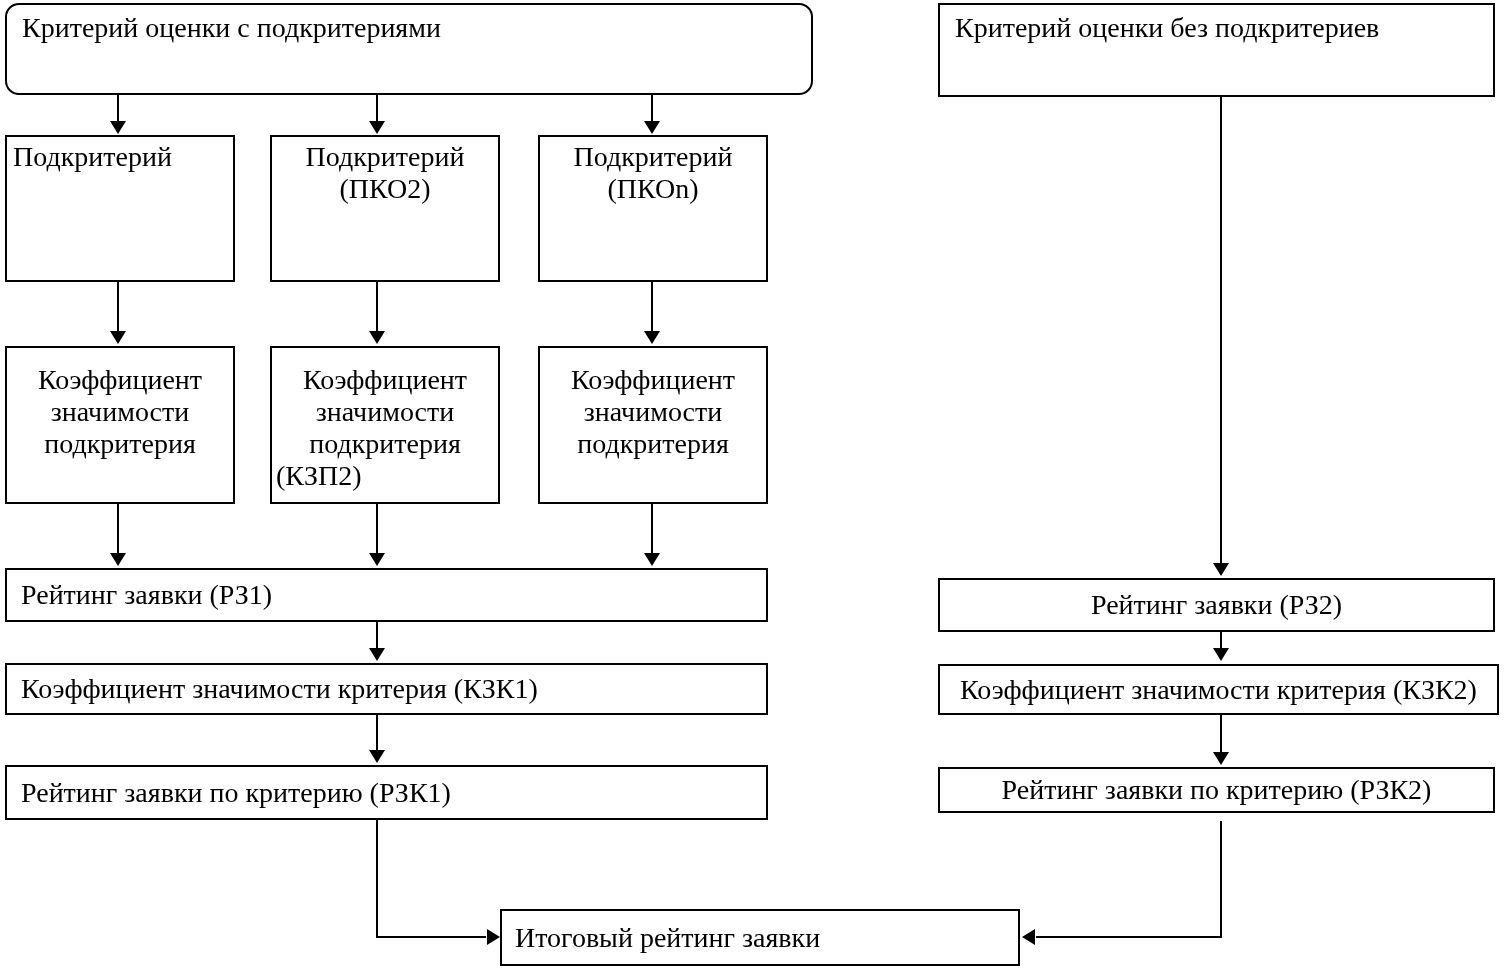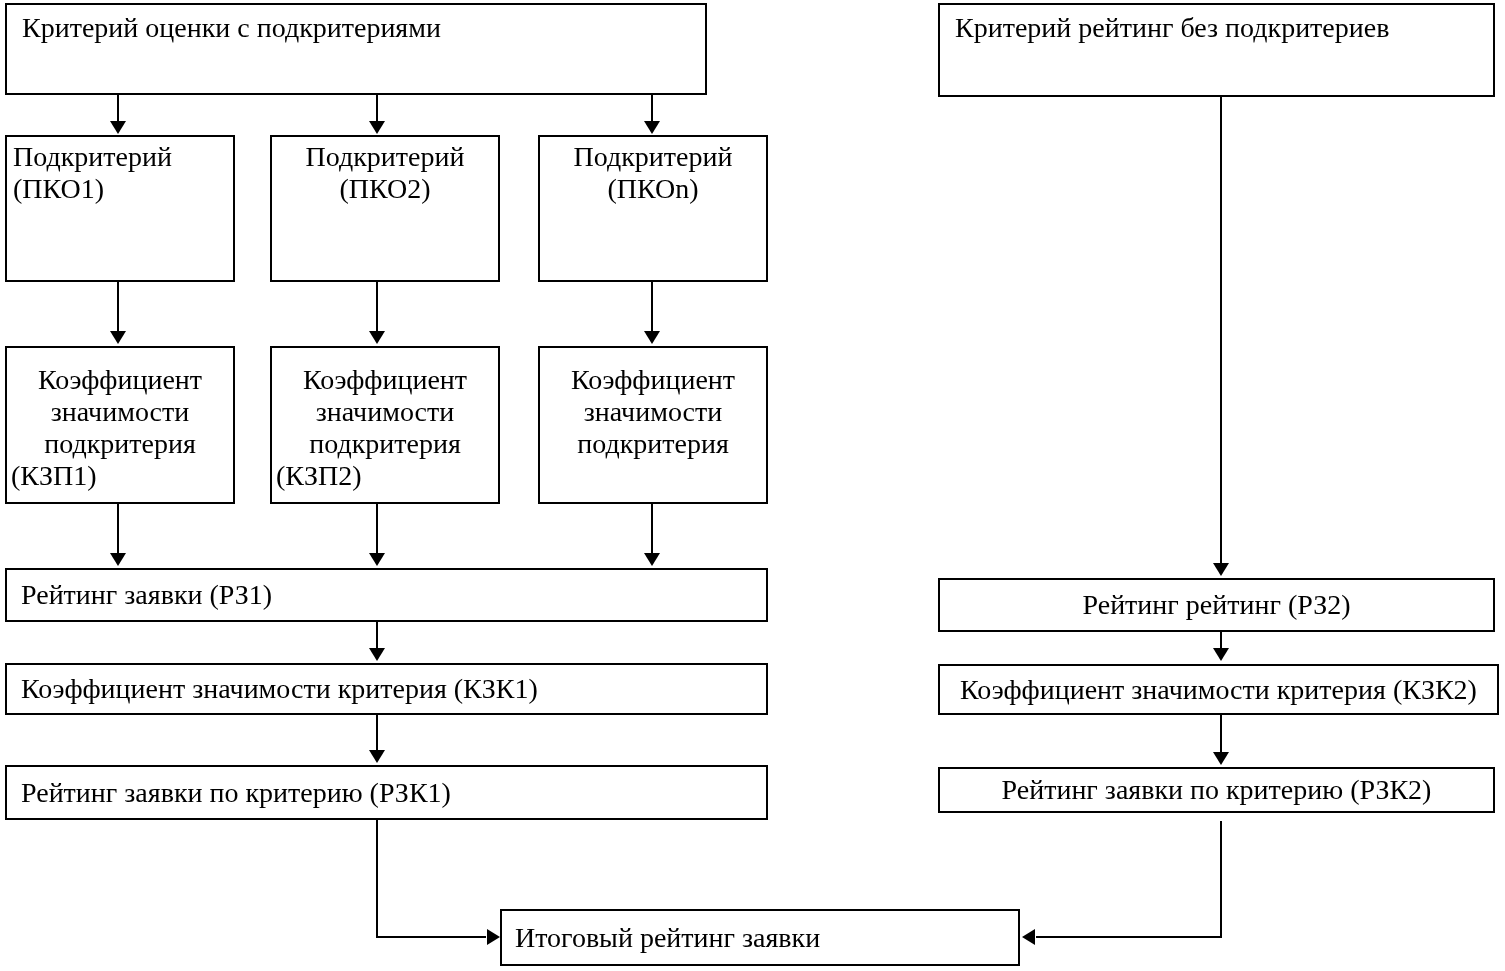--- a/index.html
+++ b/index.html
@@ -82,50 +82,48 @@
     border-top: 8px solid transparent;
     border-bottom: 8px solid transparent;
     border-right: 13px solid #000000;
   }
 </style>
 </head>
 <body>
 
 <div class="canvas">
 
-  <div class="box root-box" style="left:5px; top:3px; width:702px; height:92px;">
+  <div class="box root-box" style="left:5px; top:3px; width:808px; height:92px;border-radius:14px;">
     <span class="ln">Критерий оценки с подкритериями</span>
   </div>
 
   <div class="varrow" style="left:117px; top:95px; height:26px;"></div>
   <div class="varrow" style="left:376px; top:95px; height:26px;"></div>
   <div class="varrow" style="left:651px; top:95px; height:26px;"></div>
 
   <div class="box sub-box align-left" style="left:5px; top:135px; width:230px; height:147px;">
     <span class="ln">Подкритерий</span>
-    <span class="ln">(ПКО1)</span>
   </div>
   <div class="box sub-box align-center" style="left:270px; top:135px; width:230px; height:147px;">
     <span class="ln">Подкритерий</span>
     <span class="ln">(ПКО2)</span>
   </div>
   <div class="box sub-box align-center" style="left:538px; top:135px; width:230px; height:147px;">
     <span class="ln">Подкритерий</span>
     <span class="ln">(ПКОn)</span>
   </div>
 
   <div class="varrow" style="left:117px; top:282px; height:49px;"></div>
   <div class="varrow" style="left:376px; top:282px; height:49px;"></div>
   <div class="varrow" style="left:651px; top:282px; height:49px;"></div>
 
   <div class="box coeff-box align-center" style="left:5px; top:346px; width:230px; height:158px;">
     <span class="ln">Коэффициент</span>
     <span class="ln">значимости</span>
     <span class="ln">подкритерия</span>
-    <span class="ln code-left">(КЗП1)</span>
   </div>
   <div class="box coeff-box align-center" style="left:270px; top:346px; width:230px; height:158px;">
     <span class="ln">Коэффициент</span>
     <span class="ln">значимости</span>
     <span class="ln">подкритерия</span>
     <span class="ln code-left">(КЗП2)</span>
   </div>
   <div class="box coeff-box align-center" style="left:538px; top:346px; width:230px; height:158px;">
     <span class="ln">Коэффициент</span>
     <span class="ln">значимости</span>
@@ -152,27 +150,27 @@
     <span>Рейтинг заявки по критерию (РЗК1)</span>
   </div>
 
   <div>
     <div class="vline" style="left:376px; top:820px; height:118px;"></div>
     <div class="hline" style="left:376px; top:936px; width:110px;"></div>
     <div class="head-right" style="left:487px; top:929px;"></div>
   </div>
 
   <div class="box root-box" style="left:938px; top:3px; width:557px; height:94px;">
-    <span class="ln">Критерий рейтинг без подкритериев</span>
+    <span class="ln">Критерий оценки без подкритериев</span>
   </div>
 
   <div class="varrow" style="left:1220px; top:97px; height:466px;"></div>
 
   <div class="box row-box row-right" style="left:938px; top:578px; width:557px; height:54px;">
-    <span>Рейтинг рейтинг (РЗ2)</span>
+    <span>Рейтинг заявки (РЗ2)</span>
   </div>
 
   <div class="varrow" style="left:1220px; top:632px; height:16px;"></div>
 
   <div class="box row-box row-right" style="left:938px; top:664px; width:561px; height:51px;">
     <span>Коэффициент значимости критерия (КЗК2)</span>
   </div>
 
   <div class="varrow" style="left:1220px; top:715px; height:37px;"></div>
 

